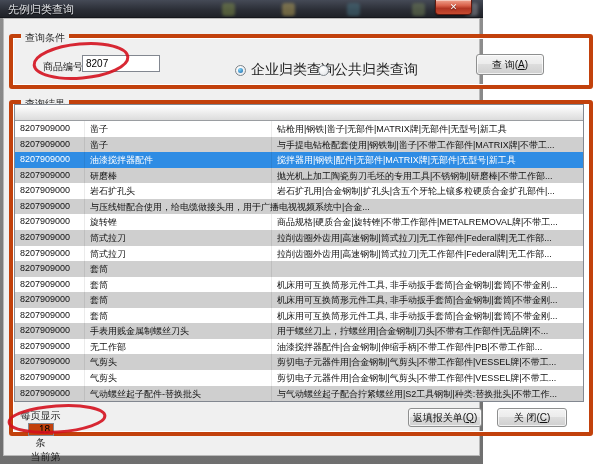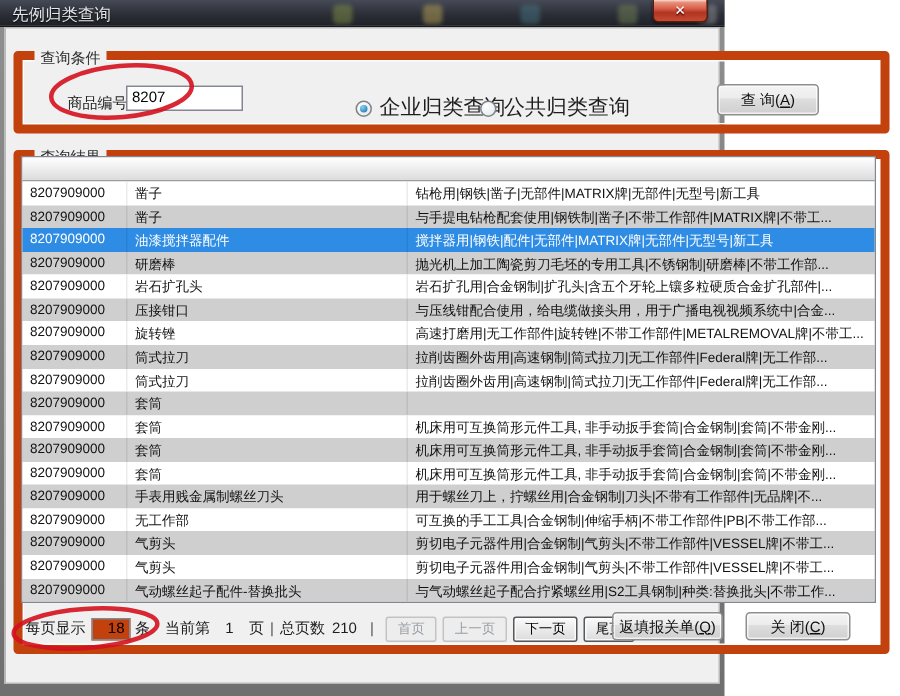--- a/index.html
+++ b/index.html
@@ -22,21 +22,21 @@
                border: 1px solid #5f1a10; border-top: none; border-radius: 0 0 4px 4px;
                box-shadow: inset 0 1px 0 rgba(255,255,255,.45), 0 1px 2px rgba(0,0,0,.5);
                color: #fff; font-size: 9px; font-weight: bold; text-align: center; line-height: 14px;
                cursor: pointer; text-shadow: 0 1px 1px #5a1008; }
 
   
   .dialog-body { position: absolute; top: 18px; left: 3px; right: 3px; bottom: 8px;
                  background: #f0f0f0; border: 1px solid #b9b9b9; }
 
   
-  .groupbox { position: absolute; border: 6px solid #c2410c; border-radius: 3px;
+  .groupbox { position: absolute; border: 4px solid #c2410c; border-radius: 3px;
               box-shadow: inset 0 0 0 1px #ffffff; }
   .groupbox-label { position: absolute; top: -7px; left: 8px; background: #f0f0f0;
                     padding: 0 4px; font-size: 10px; color: #2b2b2b; line-height: 13px; }
   #query-group  { left: 5px;  top: 15px; width: 584px; height: 55px; }
   #result-group { left: 5px;  top: 81px; width: 584px; height: 336px; }
 
   
   .form-label { position: absolute; font-size: 10px; color: #1d1d1d; white-space: nowrap; }
   #code-label { left: 30px; top: 22px; }
   #code-input { position: absolute; left: 69px; top: 17px; width: 78px; height: 17px;
@@ -72,21 +72,21 @@
   .trow.alt { background: #cfcfcf; }
   .trow.selected { background: #2e8ce4; color: #fff; }
   .cell { padding: 2px 0 0 5px; border-right: 1px solid rgba(0,0,0,.08);
           overflow: hidden; white-space: nowrap; }
   .c0 { width: 70px;  flex: 0 0 70px; }
   .c1 { width: 187px; flex: 0 0 187px; }
   .c2 { flex: 1 1 auto; border-right: none; }
 
   
   .pagebar { position: absolute; left: 13px; top: 390px; height: 20px; display: flex;
-             align-items: center; font-size: 10px; color: #1d1d1d; white-space: nowrap; }
+             align-items: center; font-size: 10px; color: #1d1d1d; white-space: nowrap; flex-direction: column; }
   #page-size-input { width: 26px; height: 15px; border: 1px solid #828790; background: #c2410c;
                      font-size: 10px; text-align: right; padding-right: 3px; margin: 0 3px 0 4px;
                      font-family: inherit; }
   .pg-gap-l { margin-left: 10px; }
   .pg-num { display: inline-block; min-width: 26px; text-align: center; }
   .pg-sep { margin: 0 4px; color: #555; }
   .pgbtn { height: 17px; padding: 0 7px; margin-left: 4px; font-size: 9px; border-radius: 2px;
            font-family: inherit; cursor: pointer; }
   .pgbtn.disabled { color: #9aa0a6; border: 1px solid #c3c3c3; background: #ededed; box-shadow: none; }
   .pgbtn.enabled  { color: #000; border: 1px solid #55585c;
@@ -166,27 +166,26 @@
             <div class="cell c1">研磨棒</div>
             <div class="cell c2">抛光机上加工陶瓷剪刀毛坯的专用工具|不锈钢制|研磨棒|不带工作部...</div>
           </div>
           <div class="trow">
             <div class="cell c0">8207909000</div>
             <div class="cell c1">岩石扩孔头</div>
             <div class="cell c2">岩石扩孔用|合金钢制|扩孔头|含五个牙轮上镶多粒硬质合金扩孔部件|...</div>
           </div>
           <div class="trow alt">
             <div class="cell c0">8207909000</div>
-            <div class="cell c1">压接钳口</div>
             <div class="cell c2">与压线钳配合使用，给电缆做接头用，用于广播电视视频系统中|合金...</div>
           </div>
           <div class="trow">
             <div class="cell c0">8207909000</div>
             <div class="cell c1">旋转锉</div>
-            <div class="cell c2">高速打磨用|无工作部件|旋转锉|不带工作部件|METALREMOVAL牌|不带工...</div>
+            <div class="cell c2">商品规格|硬质合金|旋转锉|不带工作部件|METALREMOVAL牌|不带工...</div>
           </div>
           <div class="trow alt">
             <div class="cell c0">8207909000</div>
             <div class="cell c1">筒式拉刀</div>
             <div class="cell c2">拉削齿圈外齿用|高速钢制|筒式拉刀|无工作部件|Federal牌|无工作部...</div>
           </div>
           <div class="trow">
             <div class="cell c0">8207909000</div>
             <div class="cell c1">筒式拉刀</div>
             <div class="cell c2">拉削齿圈外齿用|高速钢制|筒式拉刀|无工作部件|Federal牌|无工作部...</div>
@@ -211,21 +210,21 @@
             <div class="cell c2">机床用可互换筒形元件工具, 非手动扳手套筒|合金钢制|套筒|不带金刚...</div>
           </div>
           <div class="trow alt">
             <div class="cell c0">8207909000</div>
             <div class="cell c1">手表用贱金属制螺丝刀头</div>
             <div class="cell c2">用于螺丝刀上，拧螺丝用|合金钢制|刀头|不带有工作部件|无品牌|不...</div>
           </div>
           <div class="trow">
             <div class="cell c0">8207909000</div>
             <div class="cell c1">无工作部</div>
-            <div class="cell c2">可互换的手工工具|合金钢制|伸缩手柄|不带工作部件|PB|不带工作部...</div>
+            <div class="cell c2">油漆搅拌器配件|合金钢制|伸缩手柄|不带工作部件|PB|不带工作部...</div>
           </div>
           <div class="trow alt">
             <div class="cell c0">8207909000</div>
             <div class="cell c1">气剪头</div>
             <div class="cell c2">剪切电子元器件用|合金钢制|气剪头|不带工作部件|VESSEL牌|不带工...</div>
           </div>
           <div class="trow">
             <div class="cell c0">8207909000</div>
             <div class="cell c1">气剪头</div>
             <div class="cell c2">剪切电子元器件用|合金钢制|气剪头|不带工作部件|VESSEL牌|不带工...</div>

